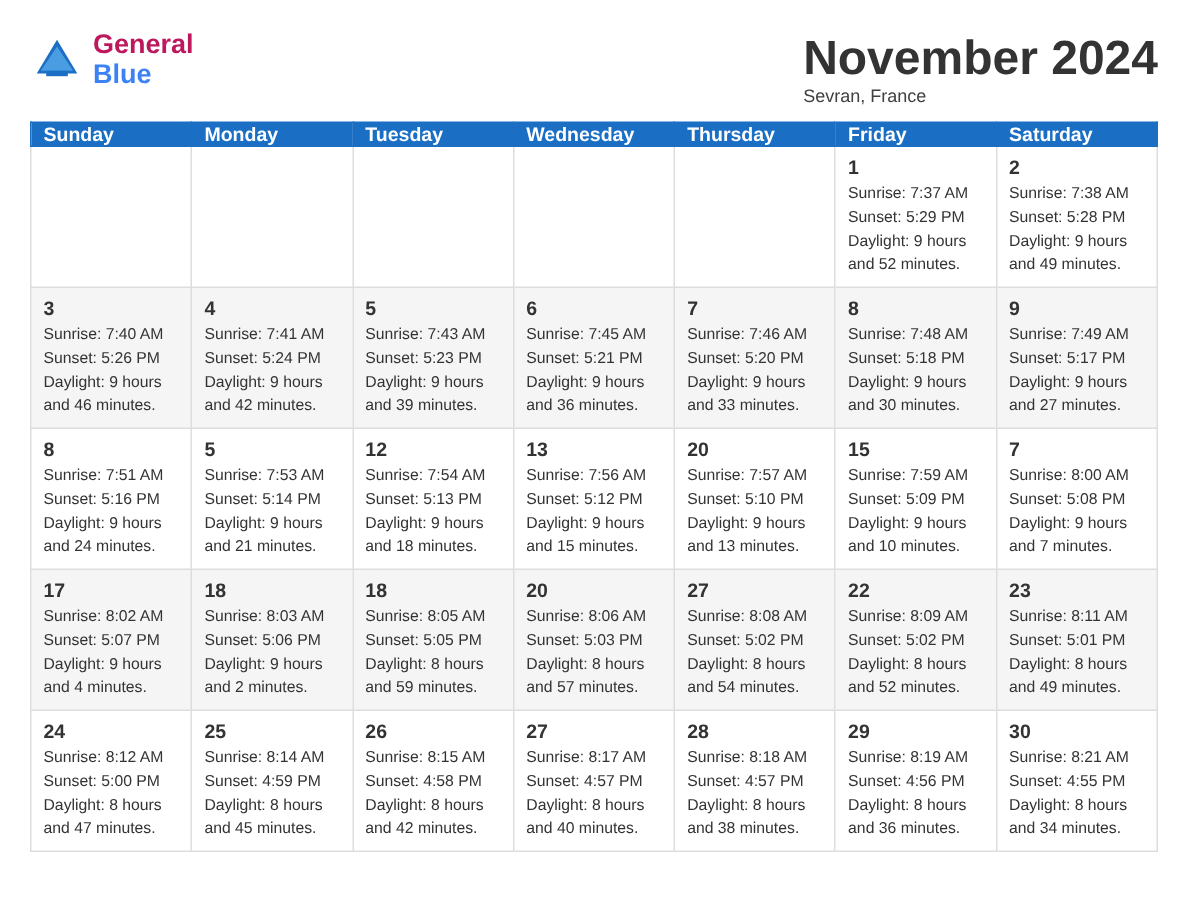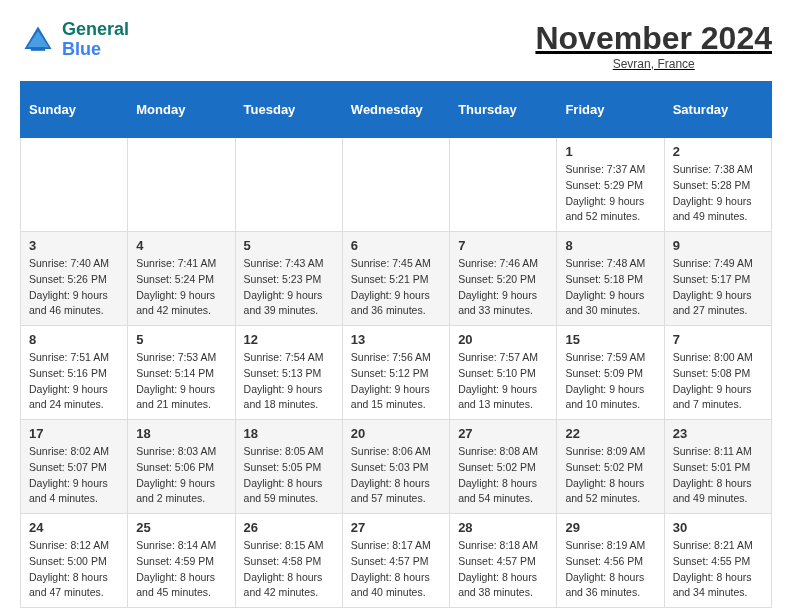--- a/index.html
+++ b/index.html
@@ -19,48 +19,47 @@
     .logo {
       display: flex;
       align-items: center;
       gap: 6px;
     }
     .logo-text {
       font-size: 18px;
       font-weight: bold;
       line-height: 1.1;
     }
-    .logo-text .general { color: #0f766e; }
+    .logo-text .general { color: #be185d; }
     .logo-text .blue { color: #3b82f6; }
     .logo-icon {
       width: 36px;
       height: 36px;
     }
     .title-block {
-      text-align: center;
-      text-decoration: underline;
+      text-align: left;
     }
     .month-year {
       font-size: 32px;
       font-weight: bold;
       color: #333;
     }
     .location {
       font-size: 12px;
       color: #404040;
     }
     .calendar {
       width: 100%;
       border-collapse: collapse;
       border: 1px solid #ccc;
     }
     .calendar th {
       background: #1a6fc4;
       color: #fff;
-      padding: 20px 8px;
+      padding: 0 8px;
       font-size: 13px;
       font-weight: bold;
       text-align: left;
       border: 1px solid #1a6fc4;
     }
     .calendar td {
       vertical-align: top;
       padding: 6px 8px;
       border: 1px solid #ddd;
       font-size: 11px;

